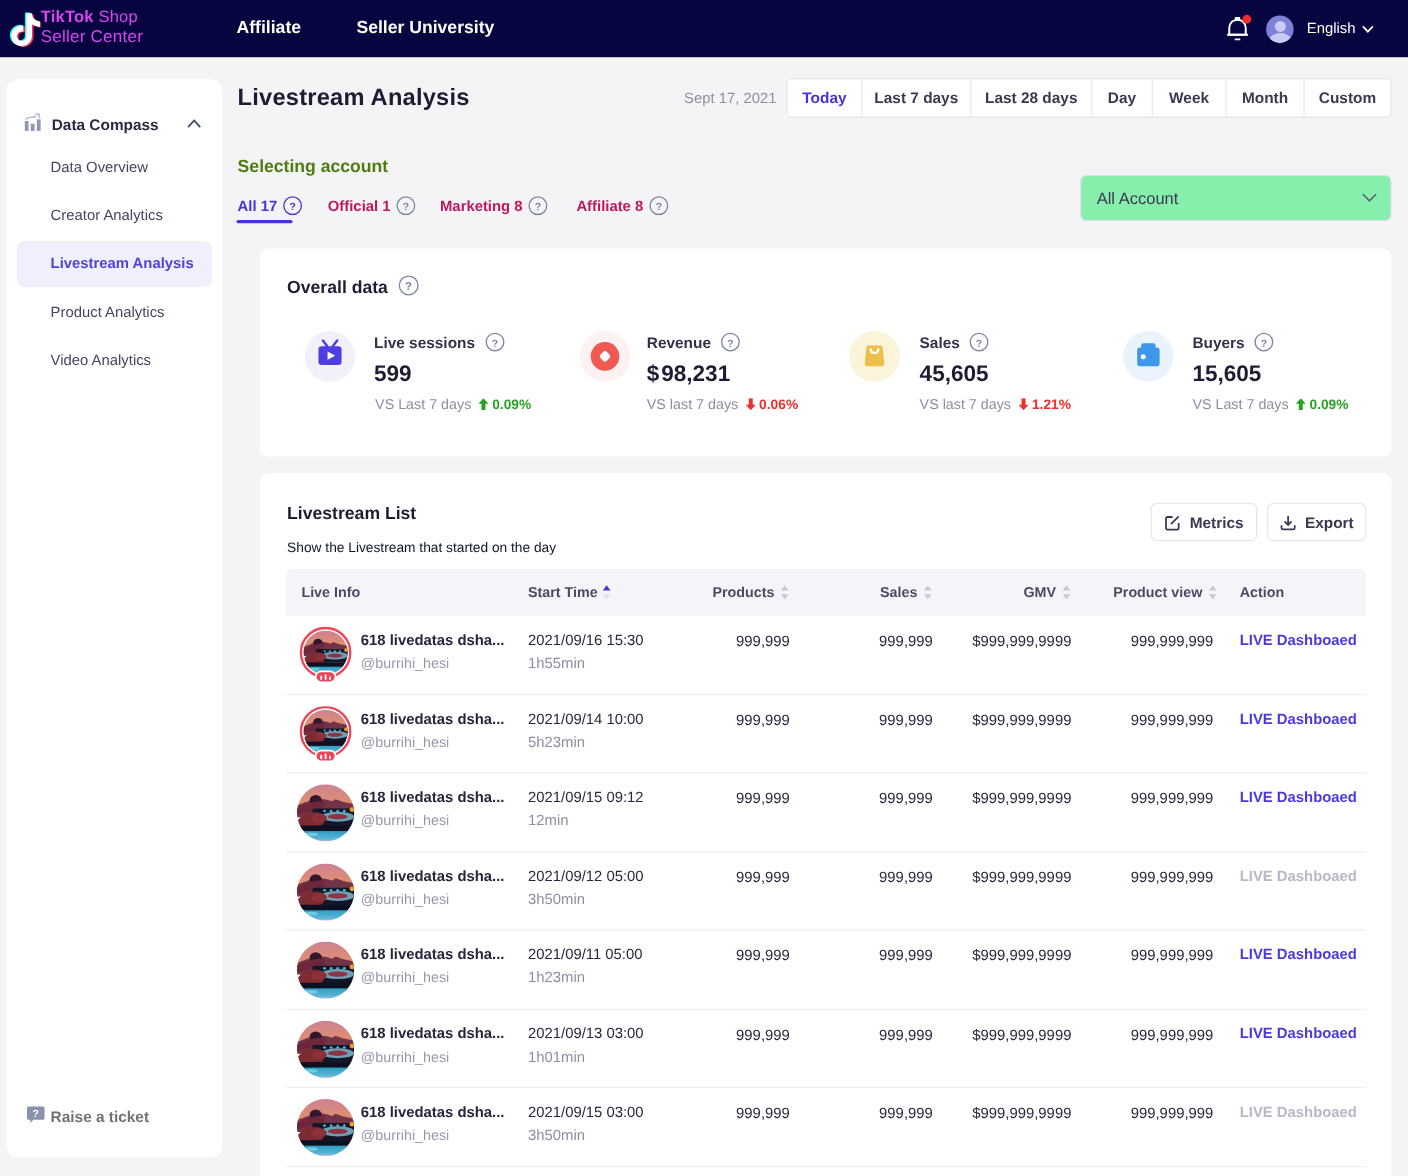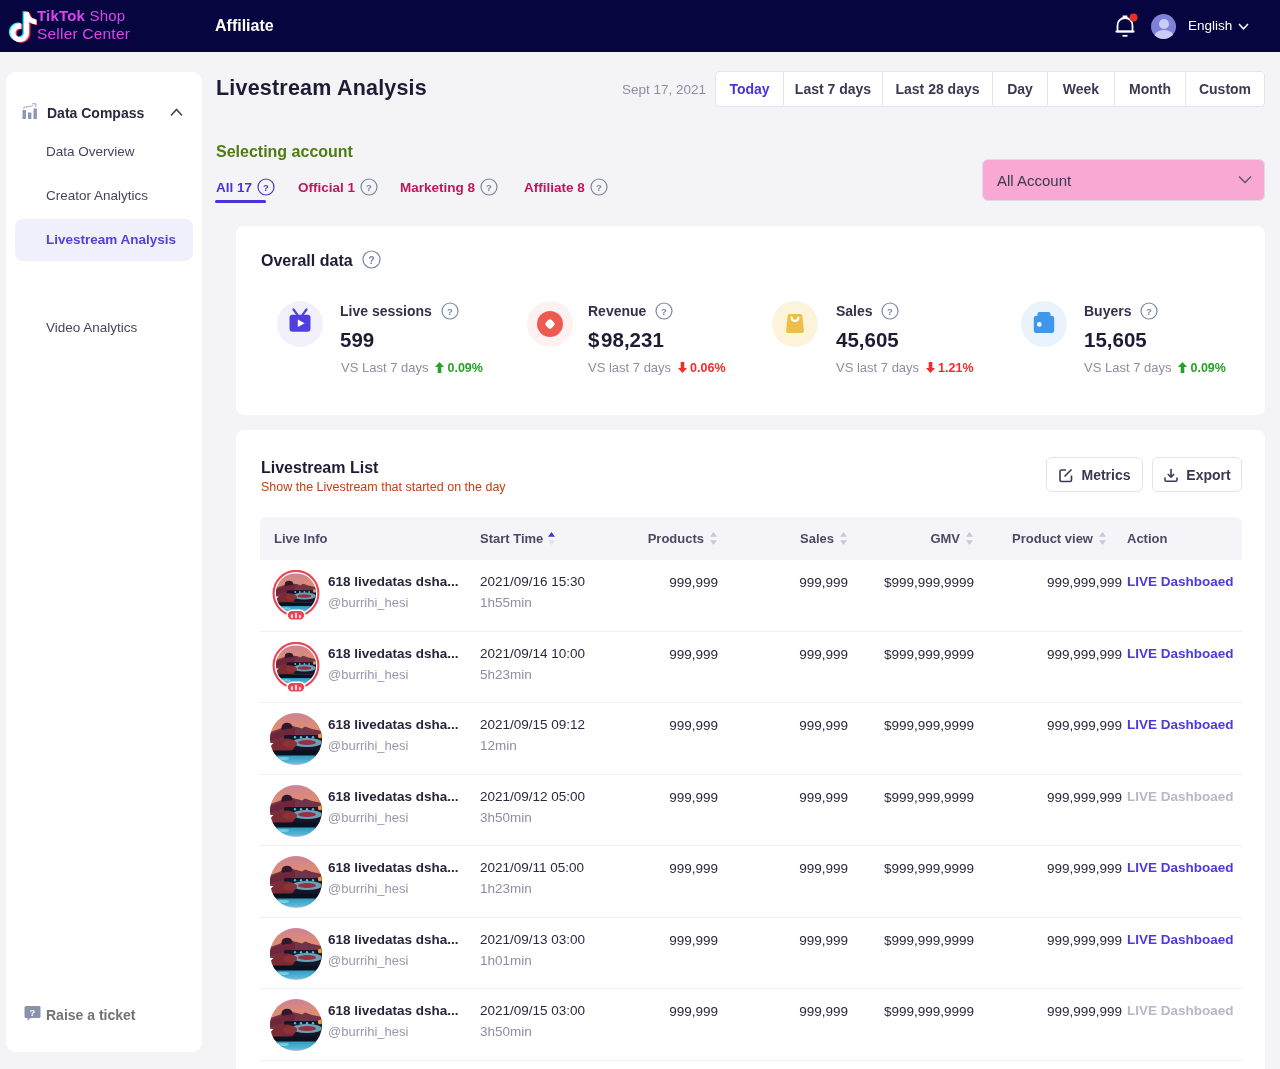--- a/index.html
+++ b/index.html
@@ -40,59 +40,59 @@
 .btn-group .bg-btn:last-child { border-right:none; }
 .btn-group .on { color:#4734d9; }
 
 
 .sel-head { position:absolute; left:216px; top:143px; font-size:16px; font-weight:bold; color:#4d7c0f; }
 .tabs { position:absolute; left:216px; top:178px; height:24px; }
 .tab { position:absolute; top:0; font-size:13.5px; font-weight:bold; color:#be185d; white-space:nowrap; }
 .tab.on { color:#4734d9; }
 .tab-underline { position:absolute; left:215px; top:200px; width:51px; height:3px; background:#4734d9; border-radius:2px; }
 .qicon { display:inline-block; vertical-align:-4px; margin-left:5px; }
-.acct-select { position:absolute; left:982px; top:159px; width:283px; height:42px; background:#f9a8d4; border:1px solid #dddde8; border-radius:6px; }
+.acct-select { position:absolute; left:982px; top:159px; width:283px; height:42px; background:#86efac; border:1px solid #dddde8; border-radius:6px; }
 .acct-select .txt { position:absolute; left:14px; top:12px; font-size:15px; color:#3b3852; }
 .acct-select svg { position:absolute; right:12px; top:15px; }
 
 
 .card { position:absolute; background:#fff; border-radius:8px; }
 .card-overall { left:236px; top:226px; width:1029px; height:189px; }
 .card-list { left:236px; top:430px; width:1029px; height:700px; }
 .card-ttl { position:absolute; font-size:16px; font-weight:bold; color:#1e1c34; }
 
 
 .stat-ic { position:absolute; width:46px; height:46px; border-radius:50%; top:75px; }
 .stat-lbl { position:absolute; top:76px; font-size:14px; font-weight:bold; color:#33314a; white-space:nowrap; }
 .stat-val { position:absolute; top:102px; font-size:20.5px; font-weight:bold; color:#1e1c34; white-space:nowrap; }
 .stat-vs { position:absolute; top:134px; font-size:13px; color:#8f8da2; white-space:nowrap; }
 .stat-vs .up { color:#27a226; font-weight:bold; margin-left:7px; font-size:12.5px; }
 .stat-vs svg { margin:0 3px 0 0; vertical-align:-1px; }
 .stat-vs .dn { color:#f22c2c; font-weight:bold; margin-left:7px; font-size:12.5px; }
 
 
-.list-sub { position:absolute; left:25px; top:50px; font-size:12.5px; color:#c2410c;text-align:right; }
+.list-sub { position:absolute; left:25px; top:61px; font-size:12.5px; color:#0f172a;text-align:right; }
 .lbtn { position:absolute; top:27px; height:35px; background:#fff; border:1px solid #e2e2ec; border-radius:6px; font-size:14px; font-weight:bold; color:#3b3852; display:flex; align-items:center; justify-content:center; }
 .lbtn svg { margin-right:7px; }
 
 
 .tbl { position:absolute; left:24px; top:87px; width:982px; }
 .thead { position:relative; height:43px; background:#f5f5f9; border-radius:6px 6px 0 0; font-size:13px; font-weight:bold; color:#4b4963; }
 .thead span { position:absolute; top:14px; }
 .trow { position:relative; height:71.5px; border-bottom:1px solid #ededf2; font-size:13.5px; color:#2a283e; }
 .av { position:absolute; left:10px; top:10px; width:52px; height:52px; }
 .nm { position:absolute; left:68px; top:14px; font-size:13.5px; font-weight:bold; color:#27253c; }
 .hd { position:absolute; left:68px; top:35px; font-size:13px; color:#9896ab; }
 .t1 { position:absolute; left:220px; top:14px; }
 .t2 { position:absolute; left:220px; top:35px; color:#8f8da2; }
 .num { position:absolute; top:15px; text-align:right; }
 .c-prod { right:524px; }
 .c-sales { right:394px; }
 .c-gmv { right:268px; }
-.c-pv { right:120px;margin-left:37px; }
+.c-pv { right:139px;margin-left:37px; }
 .act { position:absolute; left:867px; top:14px; font-size:13.5px; font-weight:bold; color:#4a3ae0; }
 .act.off { color:#b9b7c8; }
 </style>
 </head>
 <body>
 <svg width="0" height="0" style="position:absolute">
   <defs>
     <linearGradient id="sky" x1="0" y1="0" x2="0" y2="1">
       <stop offset="0" stop-color="#cc8295"></stop>
       <stop offset="0.5" stop-color="#de8d72"></stop>
@@ -131,20 +131,21 @@
       <path d="M12.53.02c1.31-.02 2.61-.01 3.91-.02.08 1.53.63 3.09 1.75 4.17 1.12 1.11 2.7 1.62 4.24 1.79v4.03c-1.44-.05-2.89-.35-4.2-.97-.57-.26-1.1-.59-1.62-.93-.01 2.92.01 5.84-.02 8.75-.08 1.4-.54 2.79-1.35 3.94-1.31 1.92-3.58 3.17-5.91 3.21-1.43.08-2.86-.31-4.08-1.03-2.02-1.19-3.44-3.37-3.65-5.71-.02-.5-.03-1-.01-1.49.18-1.9 1.12-3.72 2.58-4.96 1.66-1.44 3.98-2.13 6.15-1.72.02 1.48-.04 2.96-.04 4.44-.99-.32-2.15-.23-3.02.37-.63.41-1.11 1.04-1.36 1.75-.21.51-.15 1.07-.14 1.61.24 1.64 1.82 3.02 3.5 2.87 1.12-.01 2.19-.66 2.77-1.61.19-.33.4-.67.41-1.06.1-1.79.06-3.57.07-5.36.01-4.03-.01-8.05.02-12.07z" fill="#25f4ee" transform="translate(-1.1,-0.55)"></path>
       <path d="M12.53.02c1.31-.02 2.61-.01 3.91-.02.08 1.53.63 3.09 1.75 4.17 1.12 1.11 2.7 1.62 4.24 1.79v4.03c-1.44-.05-2.89-.35-4.2-.97-.57-.26-1.1-.59-1.62-.93-.01 2.92.01 5.84-.02 8.75-.08 1.4-.54 2.79-1.35 3.94-1.31 1.92-3.58 3.17-5.91 3.21-1.43.08-2.86-.31-4.08-1.03-2.02-1.19-3.44-3.37-3.65-5.71-.02-.5-.03-1-.01-1.49.18-1.9 1.12-3.72 2.58-4.96 1.66-1.44 3.98-2.13 6.15-1.72.02 1.48-.04 2.96-.04 4.44-.99-.32-2.15-.23-3.02.37-.63.41-1.11 1.04-1.36 1.75-.21.51-.15 1.07-.14 1.61.24 1.64 1.82 3.02 3.5 2.87 1.12-.01 2.19-.66 2.77-1.61.19-.33.4-.67.41-1.06.1-1.79.06-3.57.07-5.36.01-4.03-.01-8.05.02-12.07z" fill="#fe2c55" transform="translate(1.1,0.55)"></path>
       <path d="M12.53.02c1.31-.02 2.61-.01 3.91-.02.08 1.53.63 3.09 1.75 4.17 1.12 1.11 2.7 1.62 4.24 1.79v4.03c-1.44-.05-2.89-.35-4.2-.97-.57-.26-1.1-.59-1.62-.93-.01 2.92.01 5.84-.02 8.75-.08 1.4-.54 2.79-1.35 3.94-1.31 1.92-3.58 3.17-5.91 3.21-1.43.08-2.86-.31-4.08-1.03-2.02-1.19-3.44-3.37-3.65-5.71-.02-.5-.03-1-.01-1.49.18-1.9 1.12-3.72 2.58-4.96 1.66-1.44 3.98-2.13 6.15-1.72.02 1.48-.04 2.96-.04 4.44-.99-.32-2.15-.23-3.02.37-.63.41-1.11 1.04-1.36 1.75-.21.51-.15 1.07-.14 1.61.24 1.64 1.82 3.02 3.5 2.87 1.12-.01 2.19-.66 2.77-1.61.19-.33.4-.67.41-1.06.1-1.79.06-3.57.07-5.36.01-4.03-.01-8.05.02-12.07z" fill="#ffffff"></path>
     </g>
   </svg>
   <div class="logo-text">
     <div class="logo-line1"><b>TikTok</b> Shop</div>
     <div class="logo-line2">Seller Center</div>
   </div>
   <div class="nav-item nav-aff">Affiliate</div>
+  <div class="nav-item nav-sell">Seller University</div>
   <svg class="nav-bell" width="26" height="27" viewBox="0 0 26 27">
     <path d="M12 5 C7.5 5 4.5 8.2 4.5 12.5 L4.5 18.5 L19.5 18.5 L19.5 12.5 C19.5 8.2 16.5 5 12 5 Z" fill="none" stroke="#fff" stroke-width="1.8"></path>
     <path d="M10.5 5.2 L10.5 3.4 L13.5 3.4 L13.5 5.2" fill="none" stroke="#fff" stroke-width="1.8"></path>
     <line x1="2.5" y1="18.5" x2="21.5" y2="18.5" stroke="#fff" stroke-width="1.8"></line>
     <line x1="9.5" y1="22.8" x2="14.5" y2="22.8" stroke="#fff" stroke-width="1.8"></line>
     <circle cx="20.5" cy="4.5" r="4" fill="#f02b2b"></circle>
   </svg>
   <div class="nav-avatar">
       <div class="head"></div>
       <div class="bod"></div>
@@ -167,20 +168,21 @@
     </svg>
     <div class="ttl">Data Compass</div>
     <svg style="position:absolute;left:164px;top:9px" width="13" height="9" viewBox="0 0 13 9">
         <path d="M1 7.5 L6.5 1.5 L12 7.5" fill="none" stroke="#3c4862" stroke-width="1.6"></path>
       </svg>
   </div>
   <div class="sb-sel-bg"></div>
   <div class="sb-item" style="top:102px">Creator Analytics</div>
   <div class="sb-item" style="top:58px">Data Overview</div>
   <div class="sb-item sb-sel" style="top:146px">Livestream Analysis</div>
+  <div class="sb-item" style="top:190px">Product Analytics</div>
   <div class="sb-item" style="top:234px">Video Analytics</div>
   <div class="sb-ticket">
     <svg width="17" height="17" viewBox="0 0 17 17">
       <path d="M2 1 L15 1 A1.5 1.5 0 0 1 16.5 2.5 L16.5 11.5 A1.5 1.5 0 0 1 15 13 L6.5 13 L3.5 15.8 L3.5 13 L2 13 A1.5 1.5 0 0 1 0.5 11.5 L0.5 2.5 A1.5 1.5 0 0 1 2 1 Z" fill="#8b92ac"></path>
       <text x="8.5" y="10.5" font-size="9.5" font-weight="bold" fill="#fff" text-anchor="middle" font-family="Liberation Sans">?</text>
     </svg>
     <div class="txt">Raise a ticket</div>
   </div>
 </div>
 

